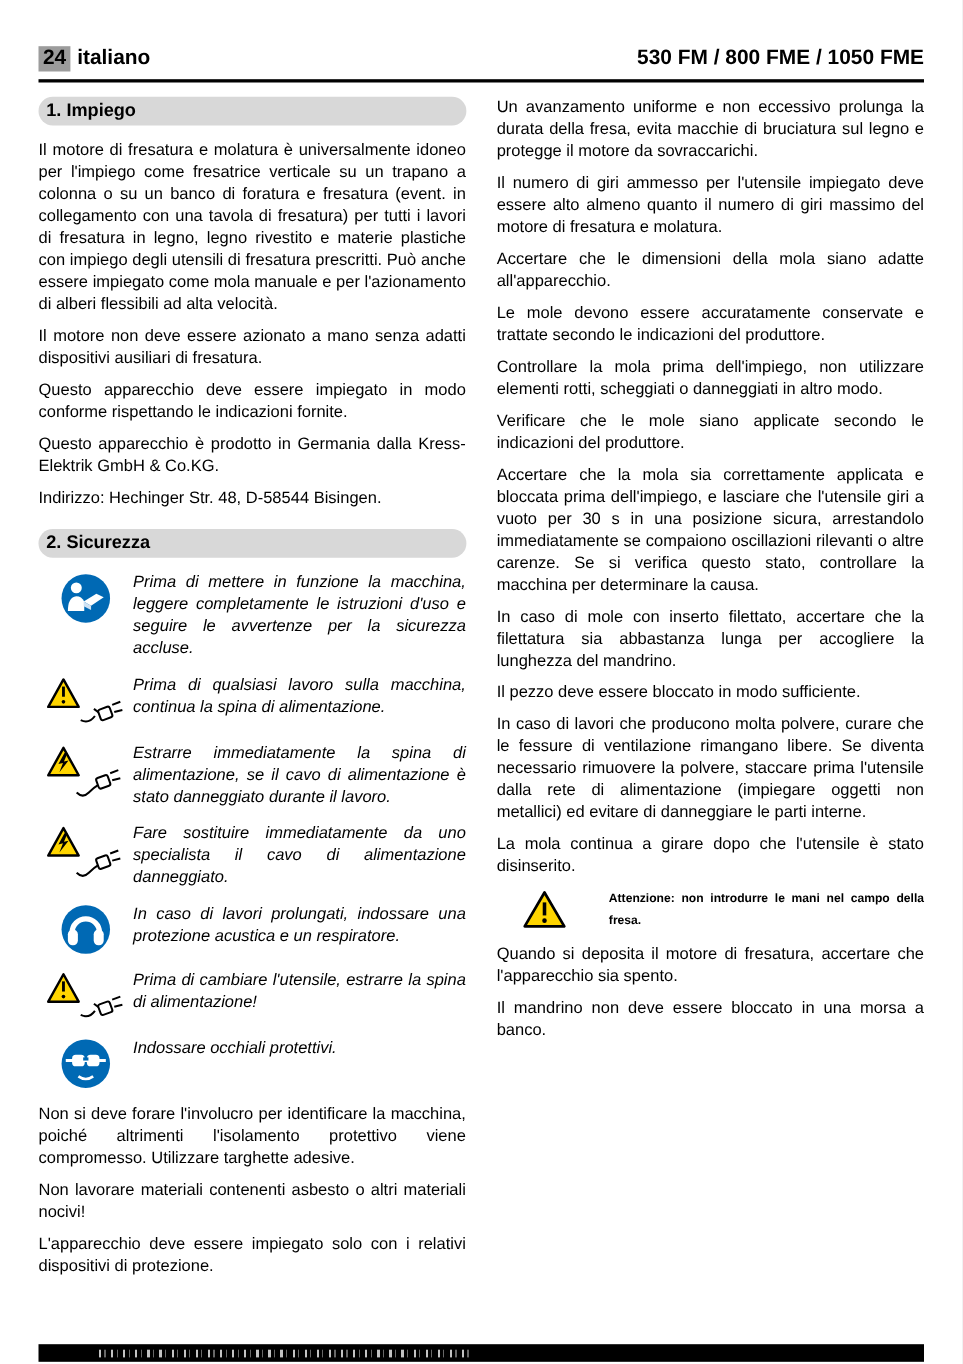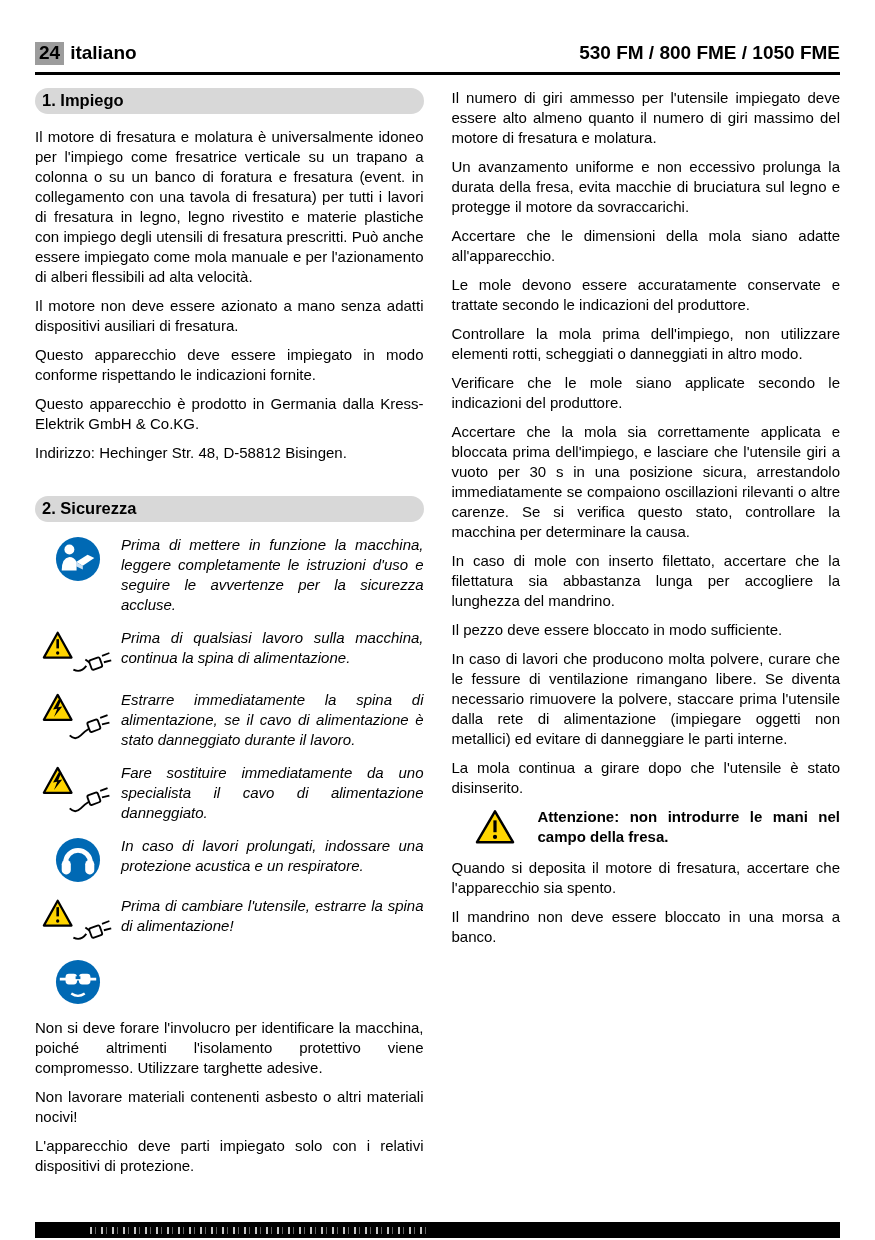--- a/index.html
+++ b/index.html
@@ -34,21 +34,21 @@
     margin:13px 35px 0 35px;
   }
   .col{flex:1 1 0;min-width:0;}
   .section-heading{
     background:#d8d8d8;
     font-size:16.5px;font-weight:bold;
     padding:3px 7px 4px 7px;
     margin:0 0 13px 0;
     border-radius:13px;
   }
-  .section-heading.second{margin-top:33px;}
+  .section-heading.second{margin-top:18px;}
   p.body-par{
     font-size:15px;line-height:20px;
     text-align:justify;
     margin:0 0 9px 0;
   }
   .safety-item{
     display:flex;
     margin:0 0 13px 0;
     font-style:italic;
   }
@@ -66,23 +66,24 @@
     display:flex;
     margin:6px 0 11px 0;
   }
   .attention-iconbox{
     flex:0 0 86px;
     display:flex;justify-content:center;align-items:flex-start;
     padding-top:2px;
   }
   .attention-text{
     flex:1;
-    font-size:15px;line-height:20px;
+    font-size:11px;line-height:20px;
     font-weight:bold;
     text-align:justify;
+    margin-left:16px;
   }
   .footer-bar{
     position:absolute;
     left:35px;right:35px;bottom:2px;
     height:16px;
     background:#000;
     display:flex;align-items:center;
   }
   .footer-marks{
     margin-left:55px;
@@ -108,21 +109,21 @@
   <div class="header-rule"></div>
 
   <div class="columns">
 
     <div class="col">
       <div class="section-heading">1. Impiego</div>
       <p class="body-par">Il motore di fresatura e molatura è universalmente idoneo per l'impiego come fresatrice verticale su un trapano a colonna o su un banco di foratura e fresatura (event. in collegamento con una tavola di fresatura) per tutti i lavori di fresatura in legno, legno rivestito e materie plastiche con impiego degli utensili di fresatura prescritti. Può anche essere impiegato come mola manuale e per l'azionamento di alberi flessibili ad alta velocità.</p>
       <p class="body-par">Il motore non deve essere azionato a mano senza adatti dispositivi ausiliari di fresatura.</p>
       <p class="body-par">Questo apparecchio deve essere impiegato in modo conforme rispettando le indicazioni fornite.</p>
       <p class="body-par">Questo apparecchio è prodotto in Germania dalla Kress-Elektrik GmbH &amp; Co.KG.</p>
-      <p class="body-par">Indirizzo: Hechinger Str. 48, D-58812 Bisingen.</p>
+      <p class="body-par">Indirizzo: Hechinger Str. 48, D-58544 Bisingen.</p>
 
       <div class="section-heading second">2. Sicurezza</div>
 
       <div class="safety-item">
         <div class="safety-iconbox">
           <svg width="46" height="46" viewBox="0 0 48 48" aria-hidden="true">
             <circle cx="24" cy="24" r="23" fill="#0069b4"></circle>
             <circle cx="15" cy="14" r="5.2" fill="#fff"></circle>
             <path d="M7 36 Q7 23 15 22 Q20 22 22.5 27 L22.5 36 Z" fill="#fff"></path>
             <path d="M22 27 L34 19.5 L41 23 L29 31 Z" fill="#fff"></path>
@@ -216,30 +217,31 @@
         <div class="safety-iconbox">
           <svg width="46" height="46" viewBox="0 0 48 48" aria-hidden="true">
             <circle cx="24" cy="24" r="23" fill="#0069b4"></circle>
             <path d="M5 21 H43" stroke="#fff" stroke-width="3"></path>
             <rect x="11" y="15.5" width="12" height="11" rx="3.5" fill="#fff"></rect>
             <rect x="25" y="15.5" width="12" height="11" rx="3.5" fill="#fff"></rect>
             <rect x="21.5" y="18" width="5" height="3" fill="#0069b4"></rect>
             <path d="M17 36 q7 5 14 0" stroke="#fff" stroke-width="2.5" fill="none"></path>
           </svg>
         </div>
+        <div class="safety-text">Indossare occhiali protettivi.</div>
       </div>
 
       <p class="body-par">Non si deve forare l'involucro per identificare la macchina, poiché altrimenti l'isolamento protettivo viene compromesso. Utilizzare targhette adesive.</p>
       <p class="body-par">Non lavorare materiali contenenti asbesto o altri materiali nocivi!</p>
-      <p class="body-par">L'apparecchio deve parti impiegato solo con i relativi dispositivi di protezione.</p>
+      <p class="body-par">L'apparecchio deve essere impiegato solo con i relativi dispositivi di protezione.</p>
     </div>
 
     <div class="col">
+      <p class="body-par">Un avanzamento uniforme e non eccessivo prolunga la durata della fresa, evita macchie di bruciatura sul legno e protegge il motore da sovraccarichi.</p>
       <p class="body-par">Il numero di giri ammesso per l'utensile impiegato deve essere alto almeno quanto il numero di giri massimo del motore di fresatura e molatura.</p>
-      <p class="body-par">Un avanzamento uniforme e non eccessivo prolunga la durata della fresa, evita macchie di bruciatura sul legno e protegge il motore da sovraccarichi.</p>
       <p class="body-par">Accertare che le dimensioni della mola siano adatte all'apparecchio.</p>
       <p class="body-par">Le mole devono essere accuratamente conservate e trattate secondo le indicazioni del produttore.</p>
       <p class="body-par">Controllare la mola prima dell'impiego, non utilizzare elementi rotti, scheggiati o danneggiati in altro modo.</p>
       <p class="body-par">Verificare che le mole siano applicate secondo le indicazioni del produttore.</p>
       <p class="body-par">Accertare che la mola sia correttamente applicata e bloccata prima dell'impiego, e lasciare che l'utensile giri a vuoto per 30 s in una posizione sicura, arrestandolo immediatamente se compaiono oscillazioni rilevanti o altre carenze. Se si verifica questo stato, controllare la macchina per determinare la causa.</p>
       <p class="body-par">In caso di mole con inserto filettato, accertare che la filettatura sia abbastanza lunga per accogliere la lunghezza del mandrino.</p>
       <p class="body-par">Il pezzo deve essere bloccato in modo sufficiente.</p>
       <p class="body-par">In caso di lavori che producono molta polvere, curare che le fessure di ventilazione rimangano libere. Se diventa necessario rimuovere la polvere, staccare prima l'utensile dalla rete di alimentazione (impiegare oggetti non metallici) ed evitare di danneggiare le parti interne.</p>
       <p class="body-par">La mola continua a girare dopo che l'utensile è stato disinserito.</p>
 

